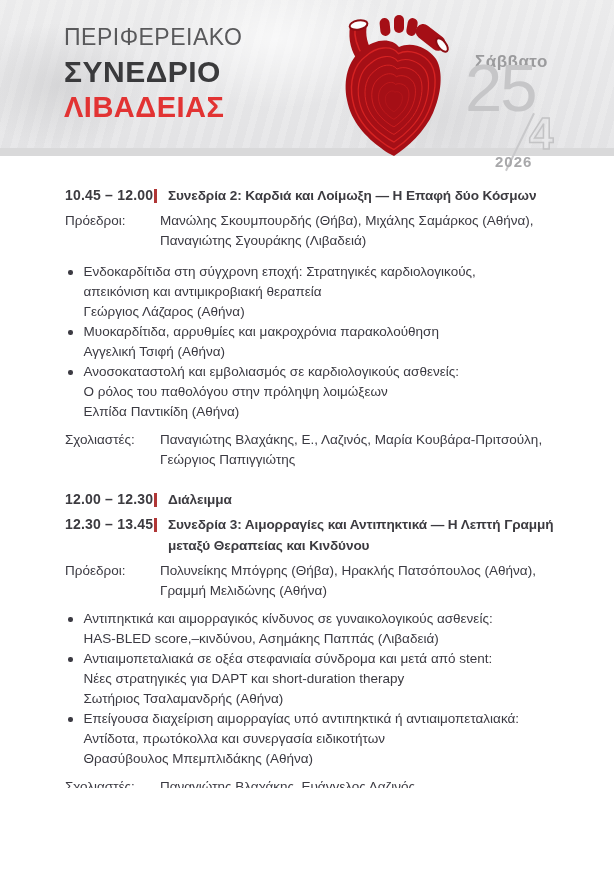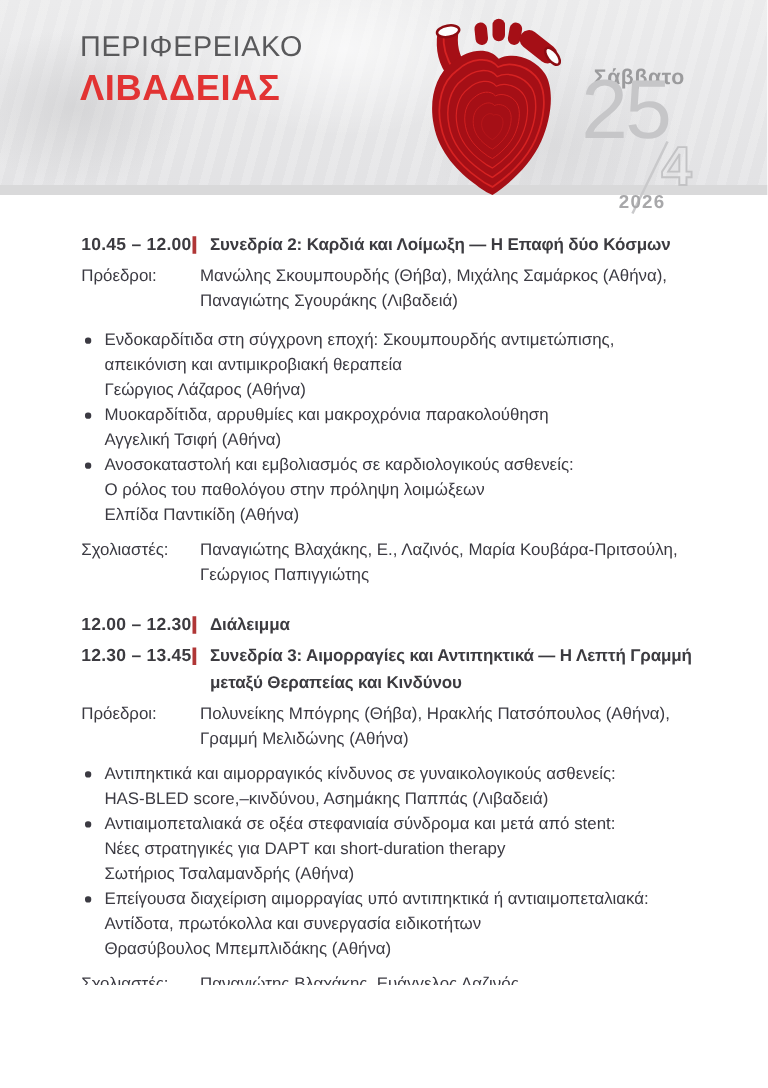--- a/index.html
+++ b/index.html
@@ -62,20 +62,21 @@
   .s3 .role.chairs{margin-bottom:8px;}
 </style>
 </head>
 <body>
 
 <div class="page">
 
   <header class="banner">
     <div class="logo">
       <div class="logo-l1">ΠΕΡΙΦΕΡΕΙΑΚΟ</div>
+      <div class="logo-l2">ΣΥΝΕΔΡΙΟ</div>
       <div class="logo-l3">ΛΙΒΑΔΕΙΑΣ</div>
     </div>
 
     <svg class="heart" viewBox="0 0 112 142" aria-hidden="true">
       <defs>
         <path id="hb" d="M24 36 C10 46 5 66 9 86 C13 108 29 124 43 134 C49 139 54 141 56 142 C70 133 87 117 95 99 C103 81 106 58 98 45 C90 33 73 27 61 33 C53 23 36 25 24 36 Z"></path>
       </defs>
 
       <path d="M12 12 C10 26 13 38 21 48 L36 40 C29 31 27 20 29 11 Z" fill="#a50f16"></path>
       <path d="M17 13 C16 24 19 33 25 42" stroke="#d62222" fill="none" stroke-width="1.5"></path>
@@ -123,21 +124,21 @@
         <span>
           <span class="nw" style="display:block">Μανώλης Σκουμπουρδής (Θήβα), Μιχάλης Σαμάρκος (Αθήνα),</span>
           <span class="nw" style="display:block">Παναγιώτης Σγουράκης (Λιβαδειά)</span>
         </span>
       </div>
 
       <ul class="talks">
         <li class="talk">
           <span class="dot"></span>
           <span>
-            <span class="nw" style="display:block">Ενδοκαρδίτιδα στη σύγχρονη εποχή: Σκουμπουρδής αντιμετώπισης,</span>
+            <span class="nw" style="display:block">Ενδοκαρδίτιδα στη σύγχρονη εποχή: Στρατηγικές καρδιολογικούς,</span>
             <span class="nw" style="display:block">απεικόνιση και αντιμικροβιακή θεραπεία</span>
             <span class="nw" style="display:block">Γεώργιος Λάζαρος (Αθήνα)</span>
           </span>
         </li>
         <li class="talk">
           <span class="dot"></span>
           <span>
             <span class="nw" style="display:block">Μυοκαρδίτιδα, αρρυθμίες και μακροχρόνια παρακολούθηση</span>
             <span class="nw" style="display:block">Αγγελική Τσιφή (Αθήνα)</span>
           </span>

